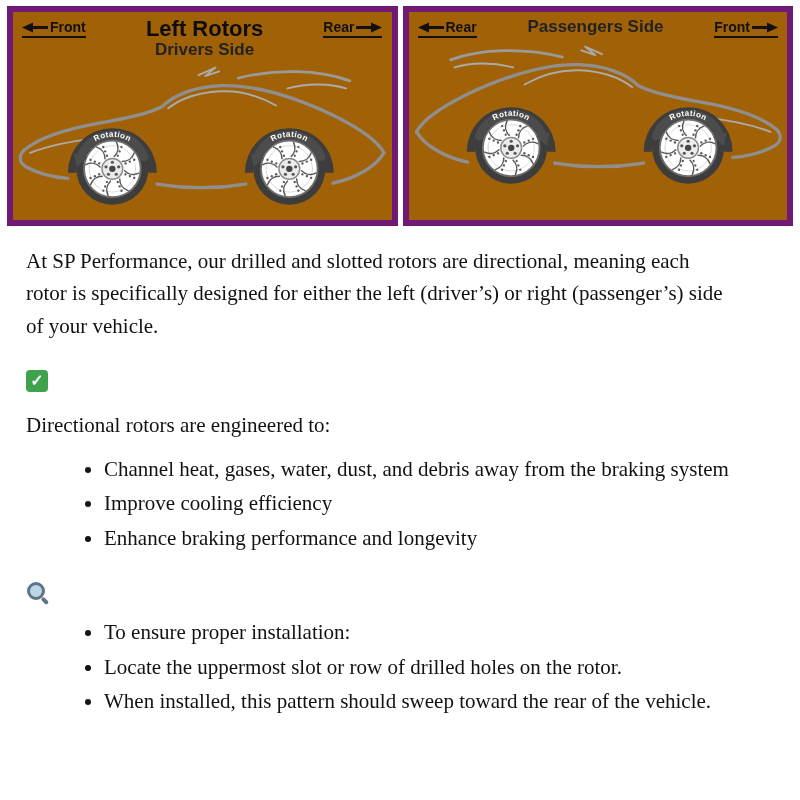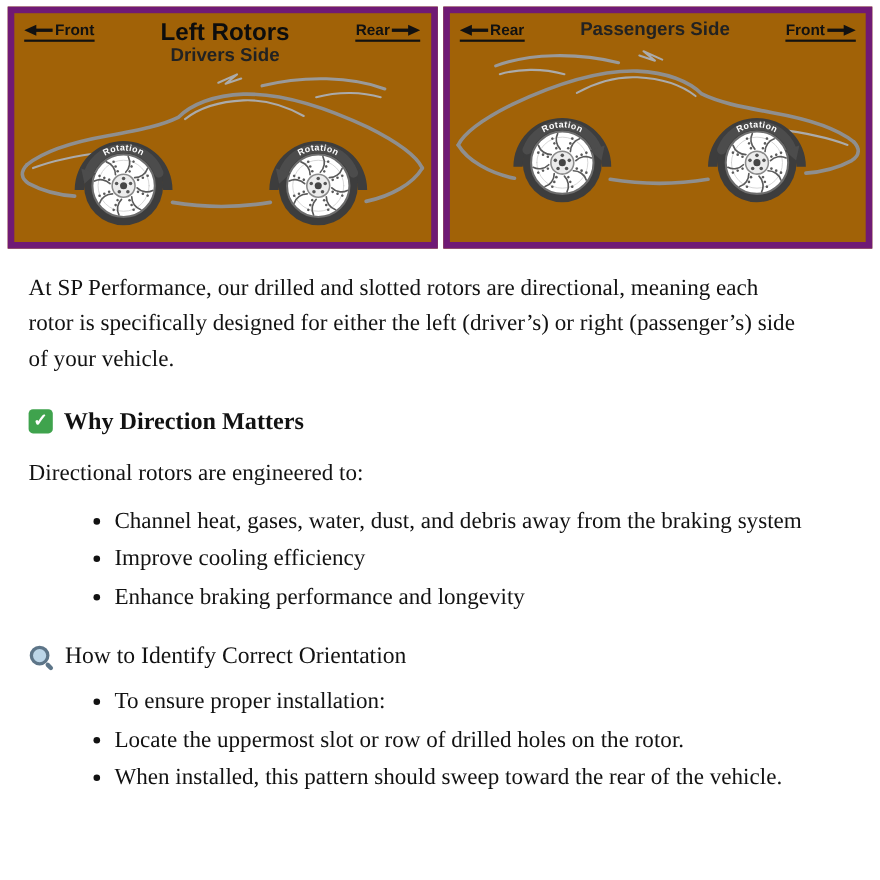--- a/index.html
+++ b/index.html
@@ -212,34 +212,32 @@
       </svg>
     </div>
   </div>
 
   <div class="content">
 
     <p class="intro">At SP Performance, our drilled and slotted rotors are directional, meaning each rotor is specifically designed for either the left (driver’s) or right (passenger’s) side of your vehicle.</p>
 
     <h2 class="h-why">
       <span class="check"></span>
-      <span>Why Direction Matters</span>
     </h2>
 
     <p class="lead">Directional rotors are engineered to:</p>
 
     <ul class="blist">
       <li>Channel heat, gases, water, dust, and debris away from the braking system</li>
       <li>Improve cooling efficiency</li>
       <li>Enhance braking performance and longevity</li>
     </ul>
 
     <h3 class="h-how">
       <span class="mag"></span>
-      <span>How to Identify Correct Orientation</span>
     </h3>
 
     <ul class="blist">
       <li>To ensure proper installation:</li>
       <li>Locate the uppermost slot or row of drilled holes on the rotor.</li>
       <li>When installed, this pattern should sweep toward the rear of the vehicle.</li>
     </ul>
 
   </div>
 </div>

